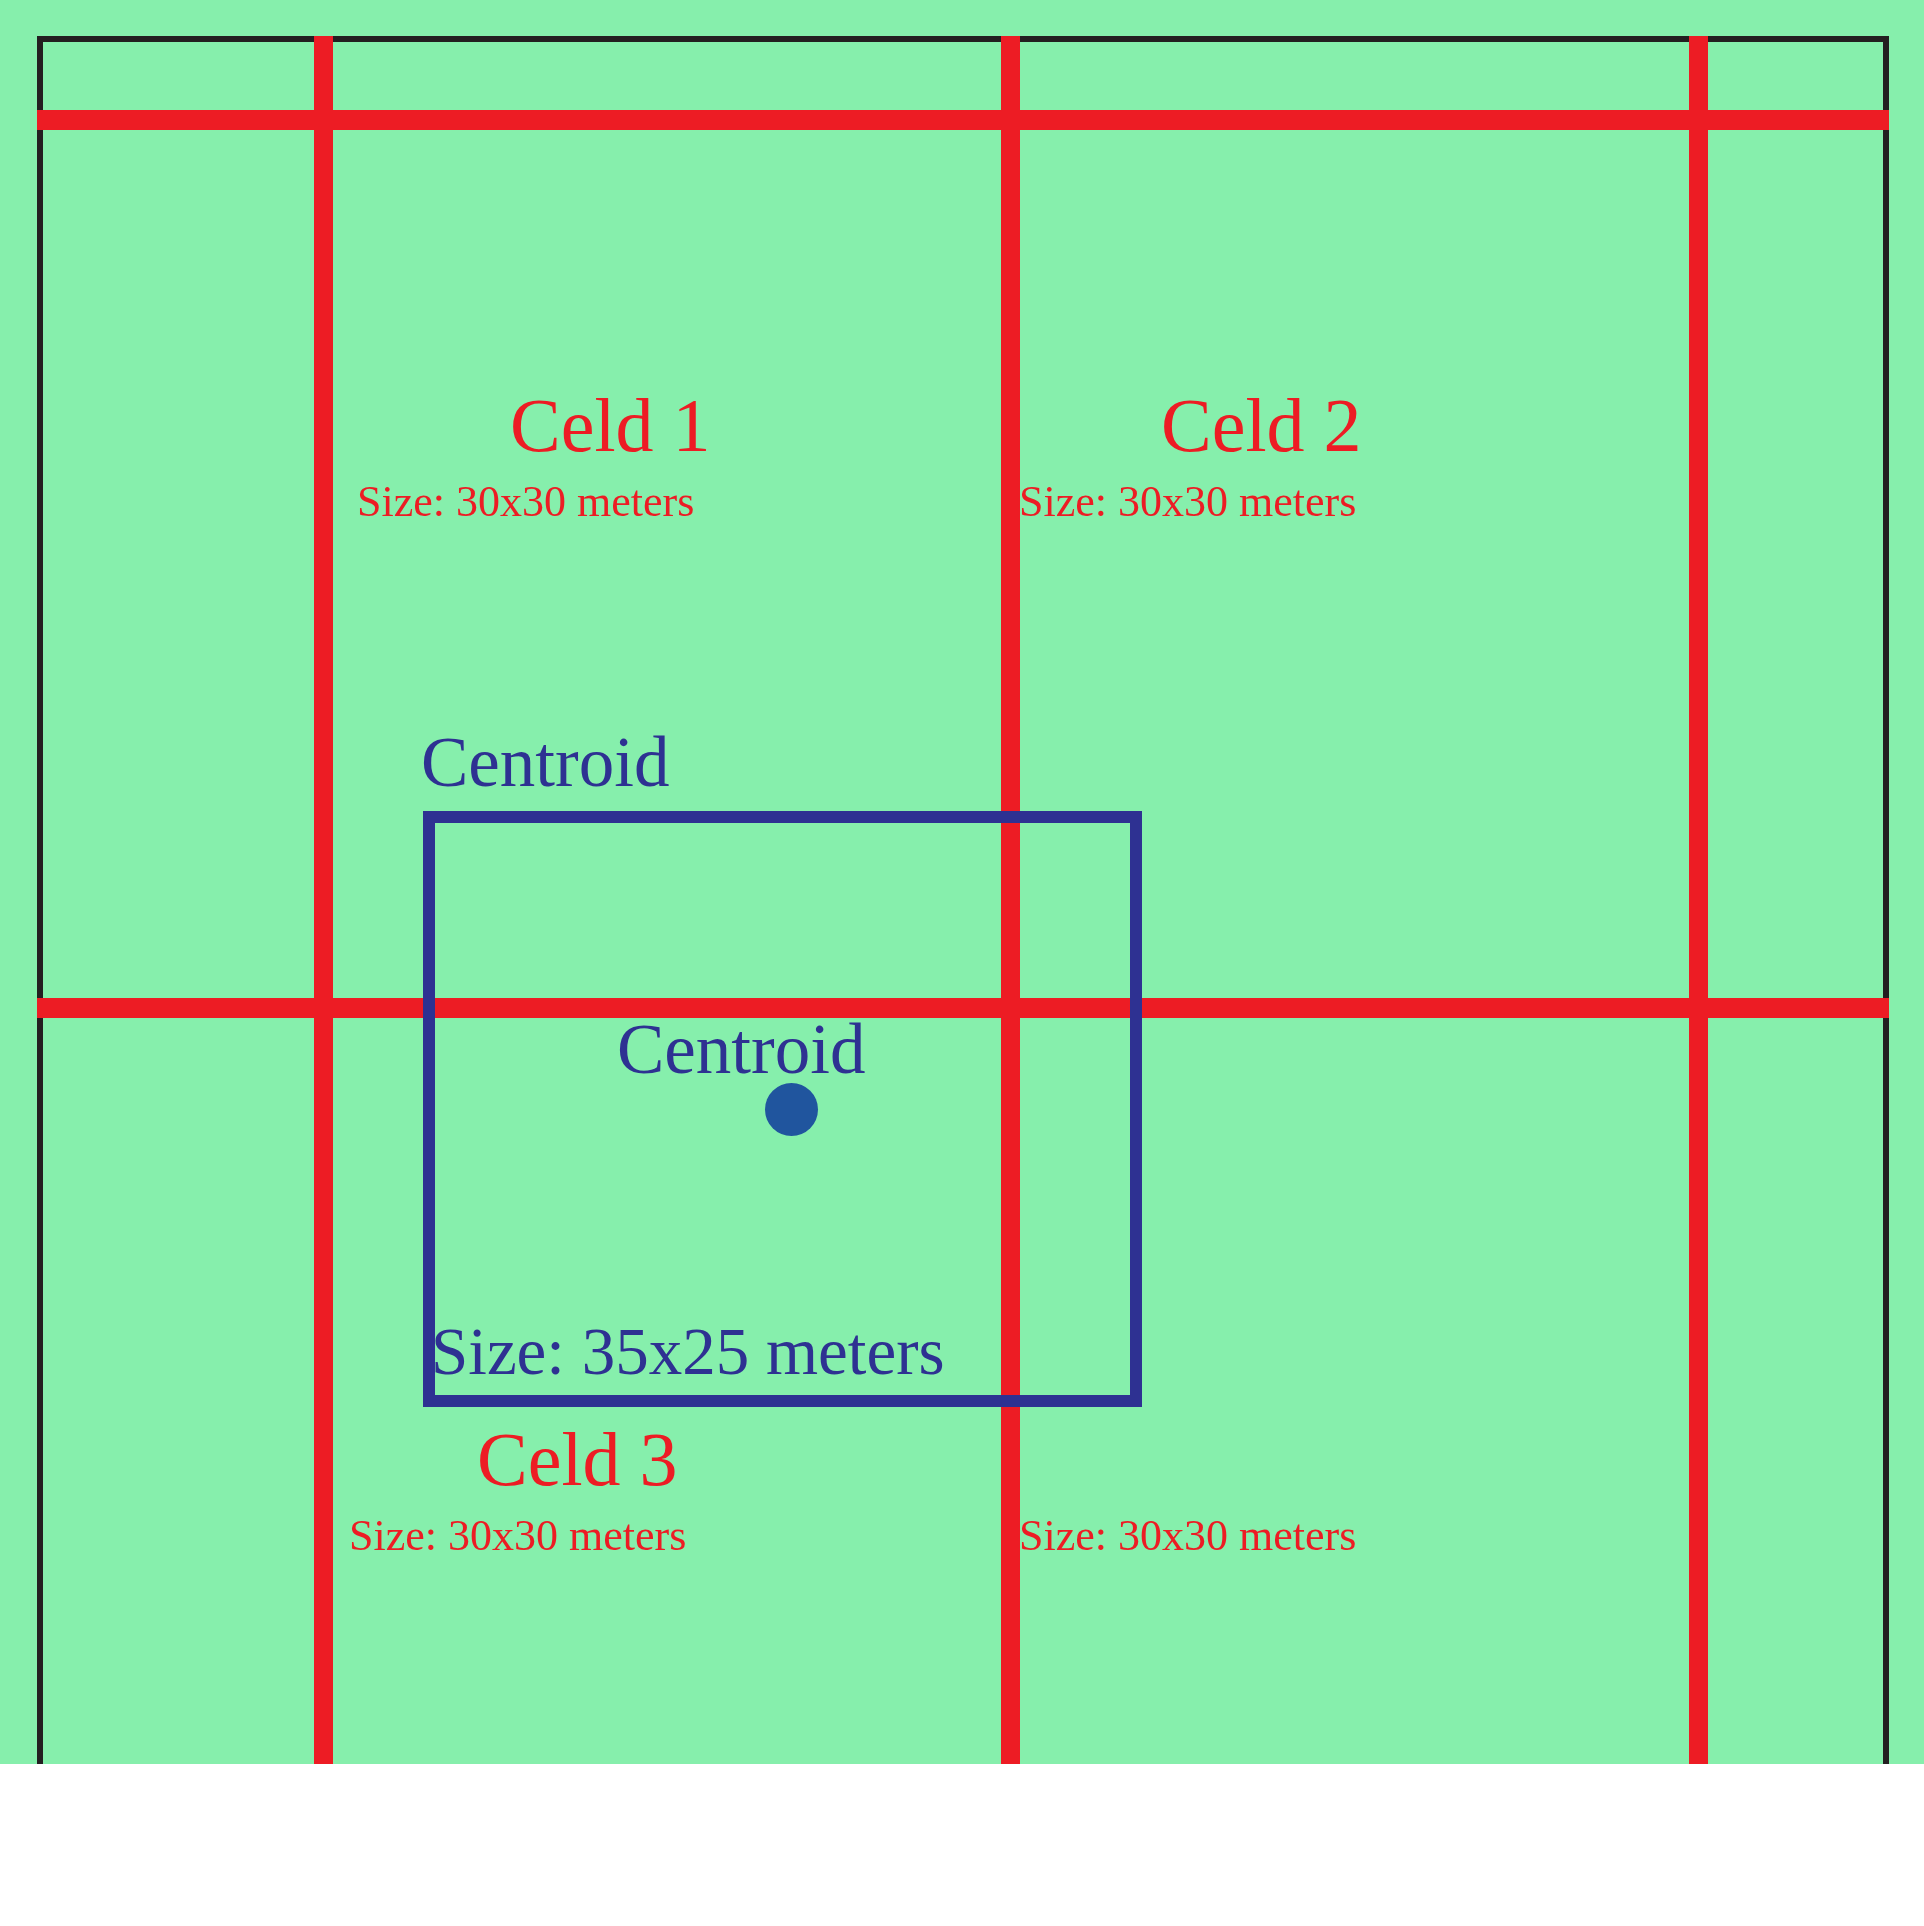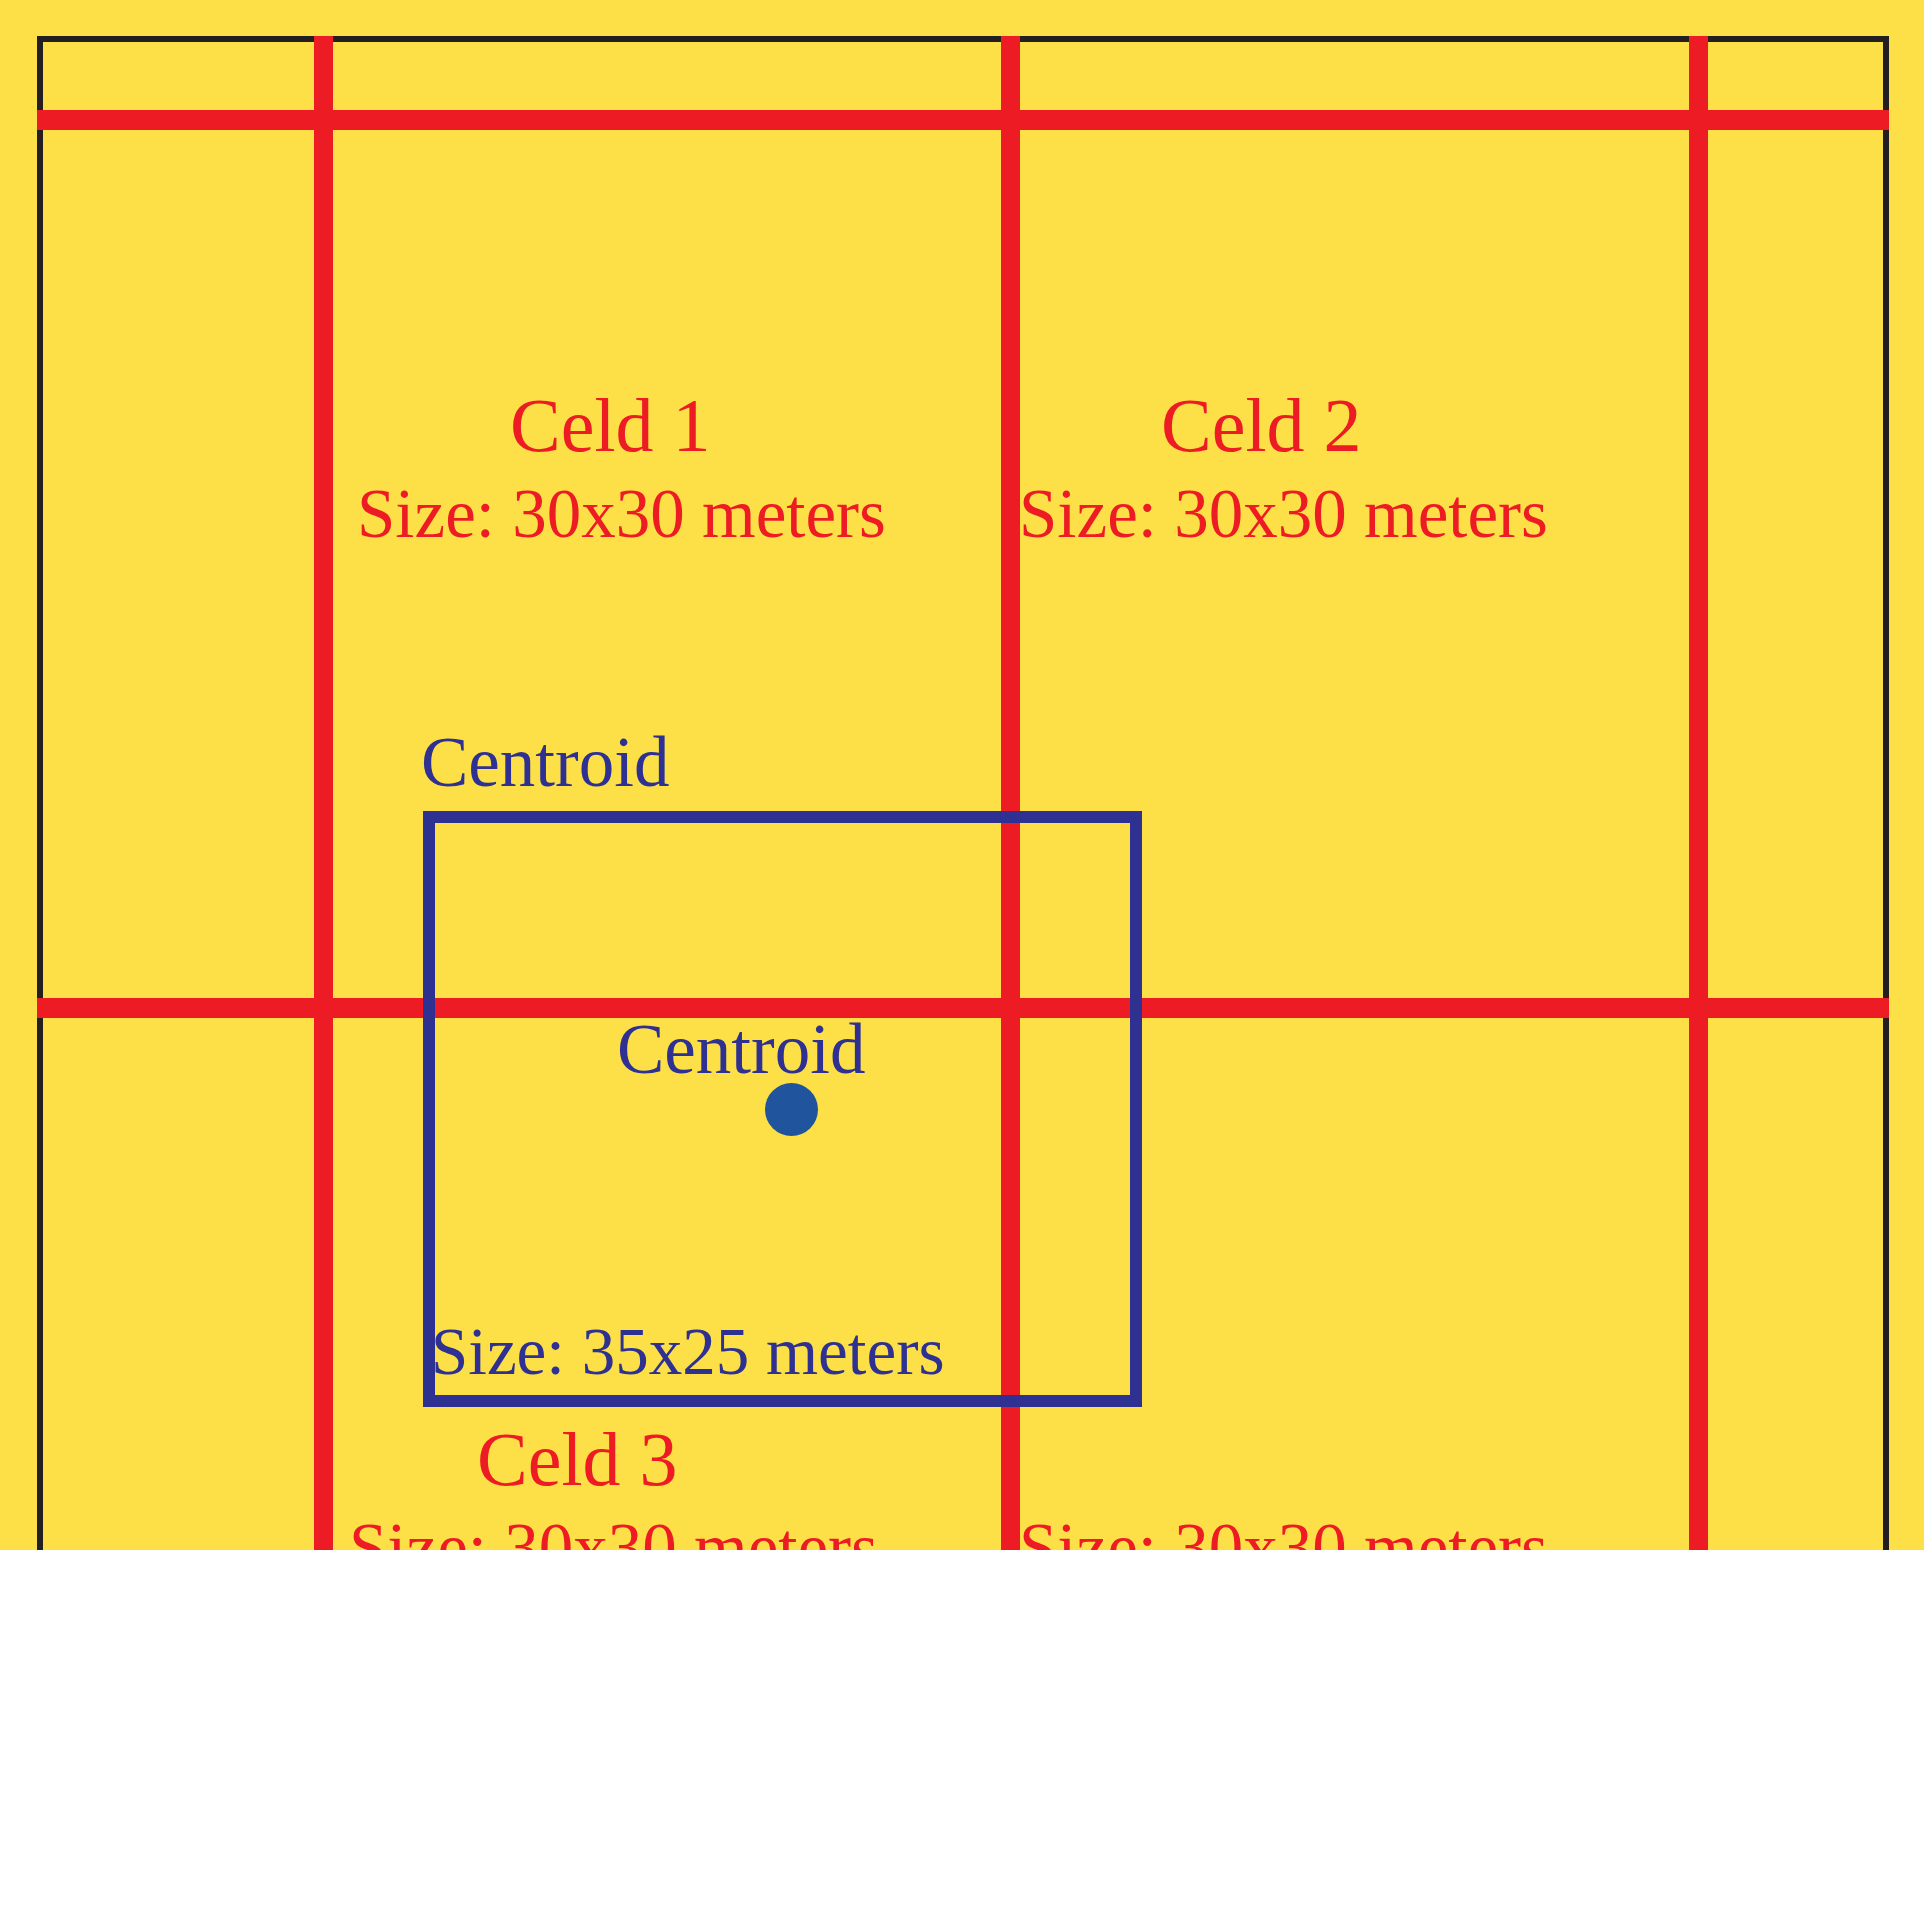--- a/index.html
+++ b/index.html
@@ -3,22 +3,22 @@
 <meta charset="utf-8">
 <style>
   html, body {
     margin: 0;
     padding: 0;
     background: #ffffff;
   }
   #canvas {
     position: relative;
     width: 1924px;
-    height: 1550px;
-    background: #fde047;
+    height: 1764px;
+    background: #86efac;
     overflow: hidden;
     font-family: "Liberation Serif", "DejaVu Serif", serif;
   }
 
   
   .frame {
     position: absolute;
     left: 37px;
     top: 36px;
     width: 1852px;
@@ -78,21 +78,21 @@
     white-space: nowrap;
     line-height: 1.0;
   }
   .red   { color: #ed1c24; }
   .blue  { color: #2e3192; }
 
   .cell-title {
     font-size: 76px;
   }
   .cell-size {
-    font-size: 69px;
+    font-size: 44px;
   }
 
   
   .t-celd1      { left: 510px;  top: 387px; }
   .t-celd1-size { left: 357px;  top: 480px; }
   
   .t-celd2      { left: 1161px; top: 387px; }
   .t-celd2-size { left: 1019px; top: 480px; }
   
   .t-celd3      { left: 477px;  top: 1421px; }

